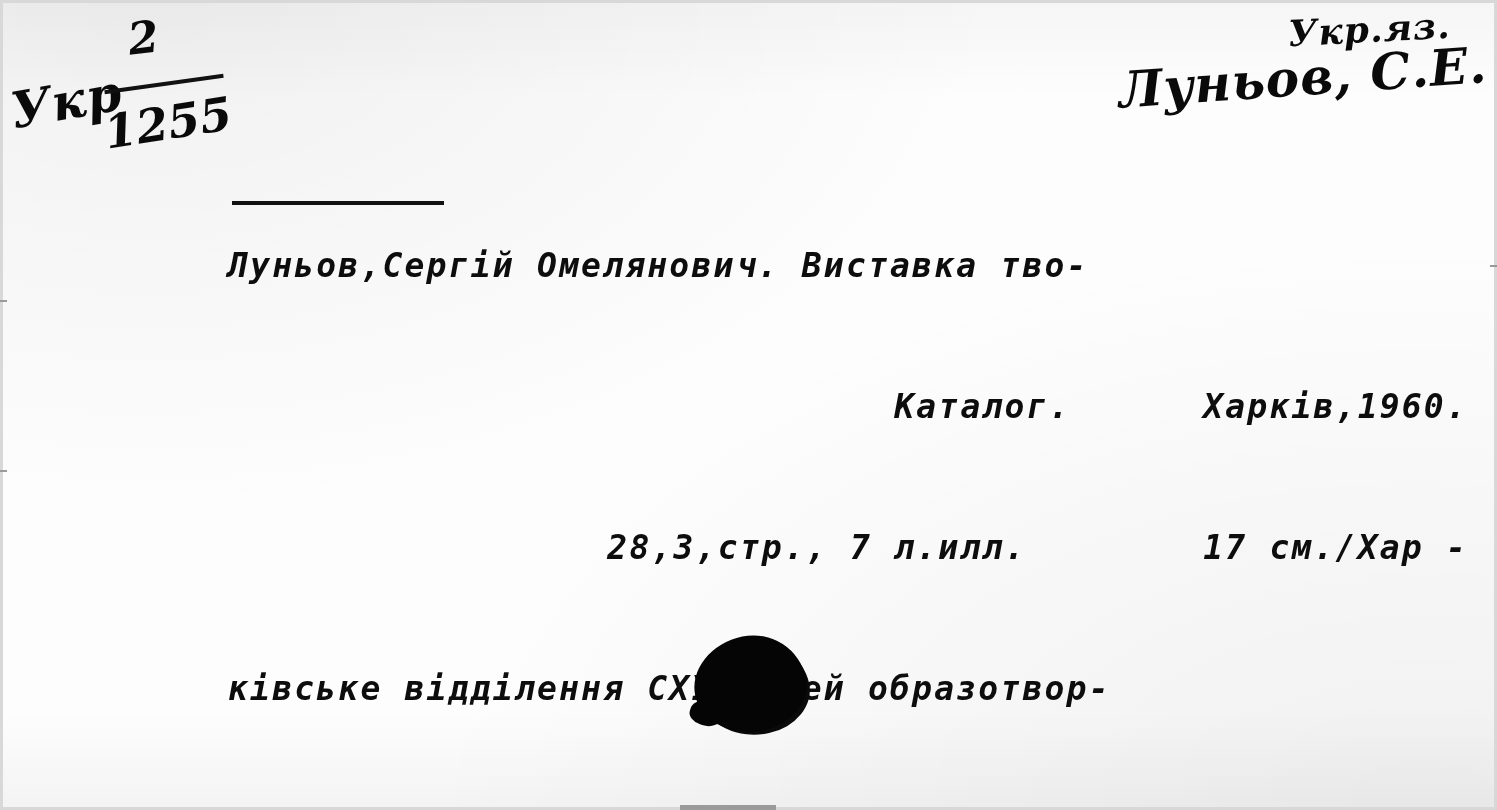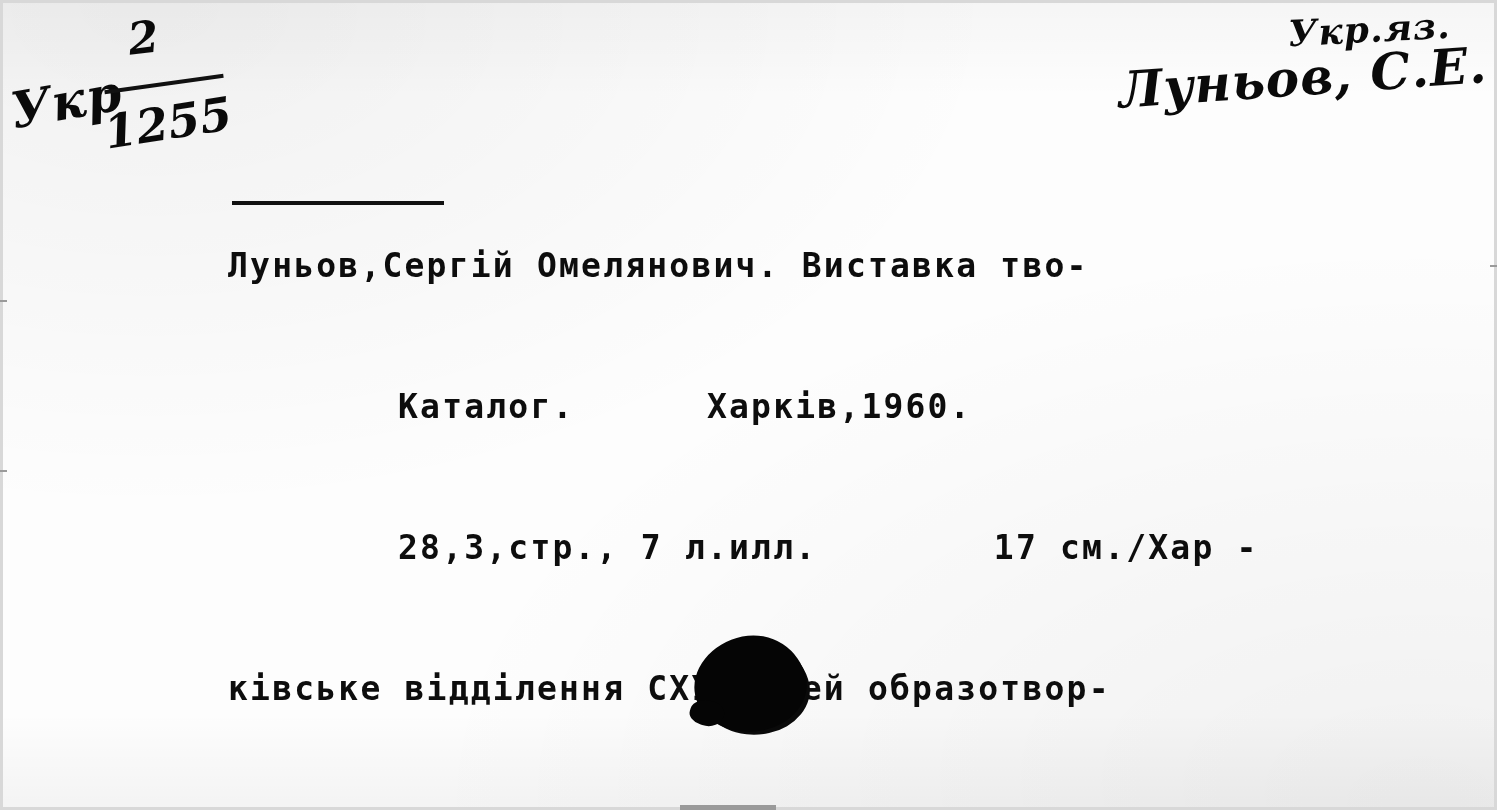--- a/index.html
+++ b/index.html
@@ -55,24 +55,25 @@
     font-size: 33px;
     line-height: 47px;
     letter-spacing: 2.2px;
     color: #0d0d0d;
     white-space: pre;
     font-weight: 700;
   }
   .typed-line {
     display: block;
     white-space: pre;
+    font-style: italic;
   }
   .indent-1 { padding-left: 0px; }
   .indent-2 { padding-left: 104px; }
-  .indent-3 { padding-left: 170px; }
+  .indent-3 { padding-left: 170px; text-align: right; }
 
   
   #surname-underline {
     position: absolute;
     left: 232px;
     top: 201px;
     width: 212px;
     height: 4px;
     background: #111;
   }

